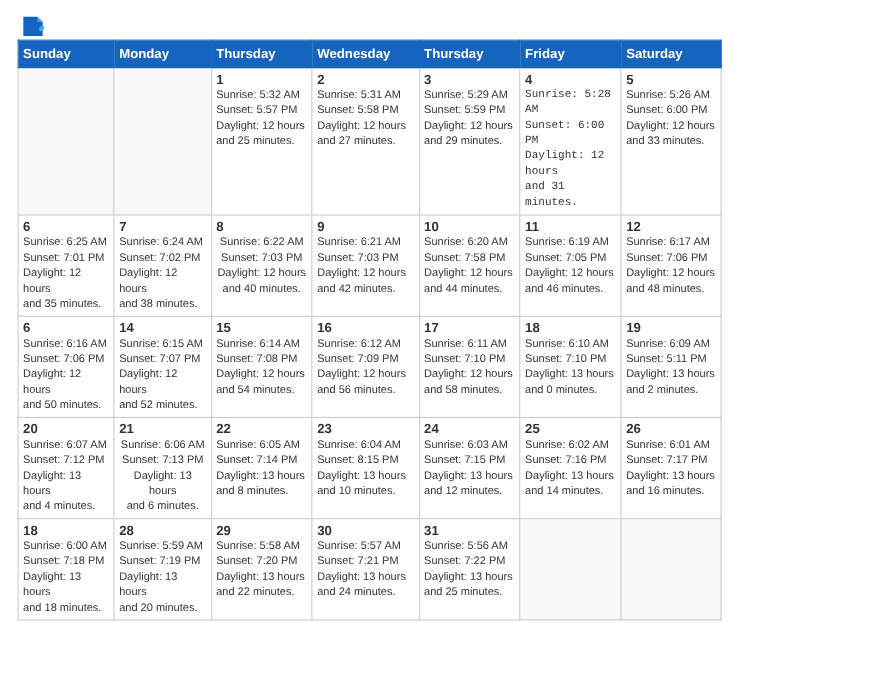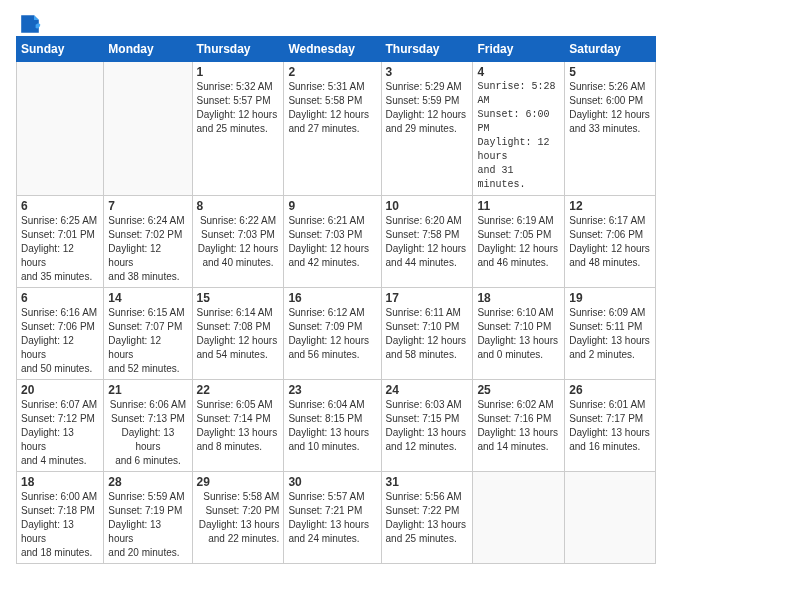--- a/index.html
+++ b/index.html
@@ -328,21 +328,21 @@
           </td>
           <td>
             <span class="day-number">28</span>
             <div class="day-info" style="white-space: pre-wrap;">Sunrise: 5:59 AM
 Sunset: 7:19 PM
 Daylight: 13 hours
 and 20 minutes.</div>
           </td>
           <td>
             <span class="day-number">29</span>
-            <div class="day-info" style="white-space: pre-wrap; text-align: right;">Sunrise: 5:58 AM
+            <div class="day-info" style="white-space: pre-wrap;">Sunrise: 5:58 AM
 Sunset: 7:20 PM
 Daylight: 13 hours
 and 22 minutes.</div>
           </td>
           <td>
             <span class="day-number">30</span>
             <div class="day-info" style="white-space: pre-wrap;">Sunrise: 5:57 AM
 Sunset: 7:21 PM
 Daylight: 13 hours
 and 24 minutes.</div>

